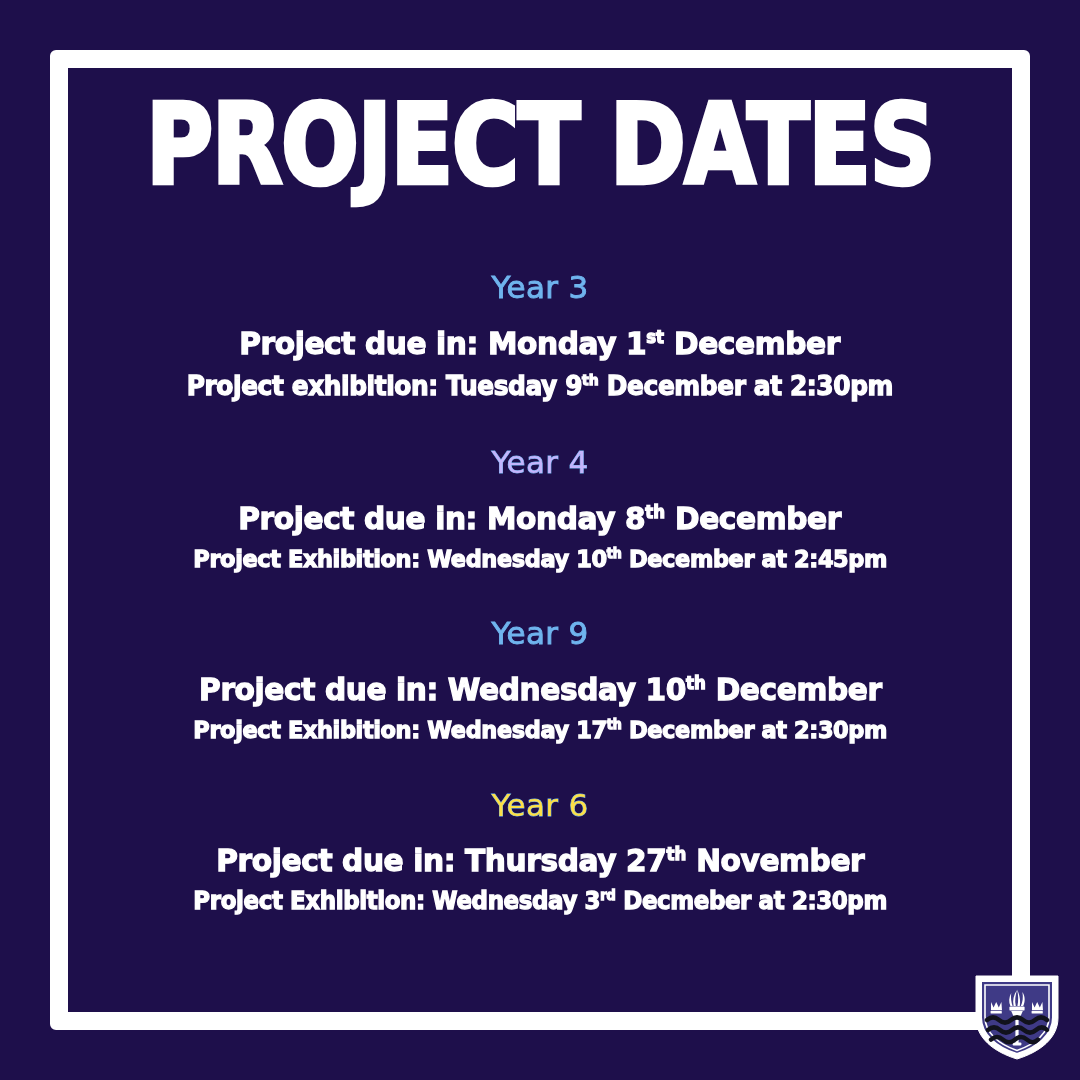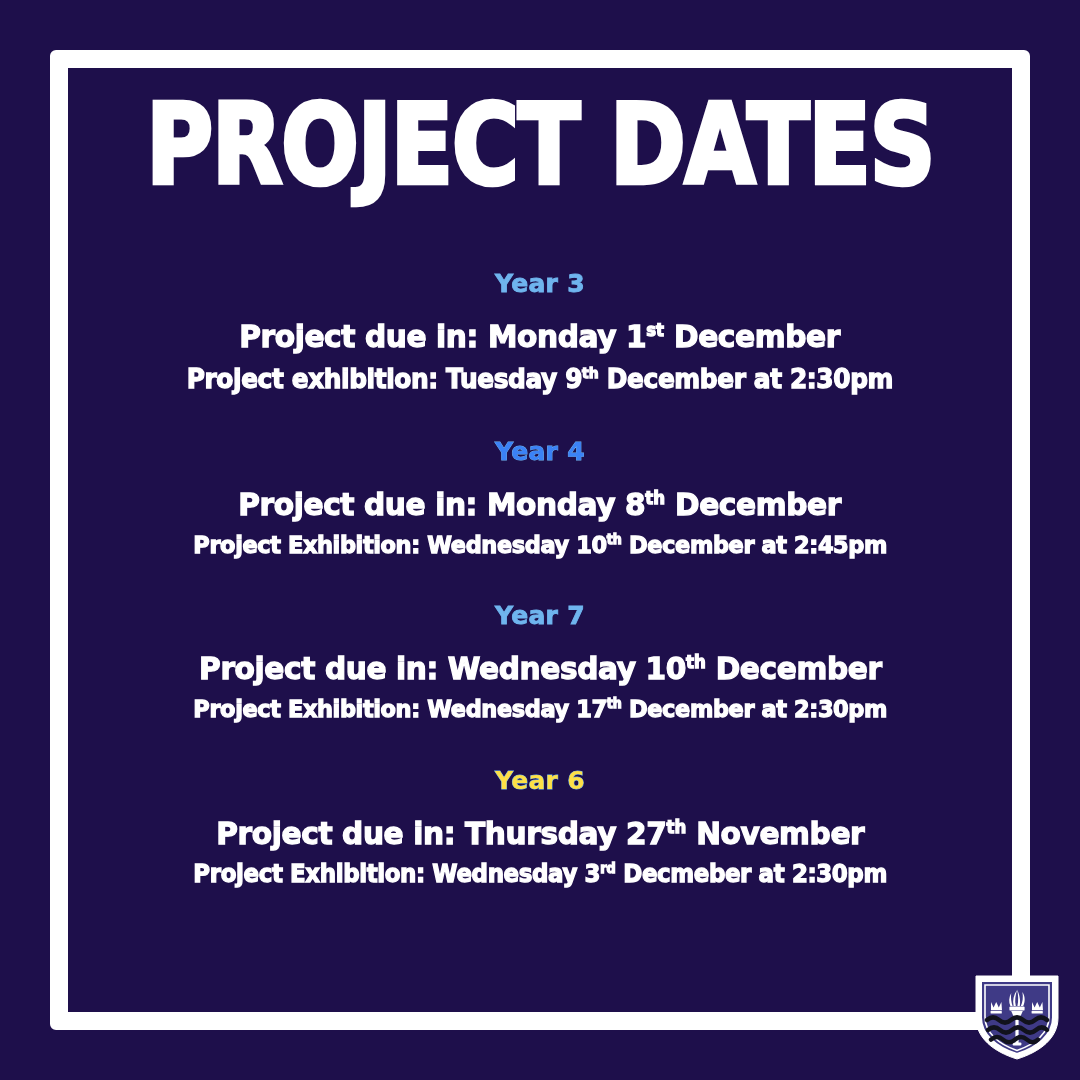--- a/index.html
+++ b/index.html
@@ -80,22 +80,22 @@
     width:100%;
     display:flex;
     flex-direction:column;
     align-items:center;
     margin-bottom:40px;
   }
   .year-block:last-child { margin-bottom:0; }
 
   .year-label {
     font-family:"DejaVu Sans", sans-serif;
-    font-weight:700;
-    font-size:25px;
+    font-weight:400;
+    font-size:31px;
     line-height:1.15;
     color:#6fb4ee;
     letter-spacing:0.3px;
     white-space:nowrap;
     -webkit-text-stroke:0.9px #6fb4ee;
     paint-order:stroke fill;
   }
 
   .year-line {
     font-family:"DejaVu Sans", sans-serif;
@@ -139,26 +139,26 @@
 
     <h1 id="title" style="color: rgb(255, 255, 255); -webkit-text-stroke: 4px rgb(255, 255, 255); font-size: 94px;">Project Dates</h1>
 
     <div id="blocks">
         <div class="year-block">
           <div class="year-label" style="color: rgb(111, 180, 238); -webkit-text-stroke: 0.9px rgb(111, 180, 238);">Year 3</div>
           <div class="year-line first" style="color: rgb(255, 255, 255); -webkit-text-stroke: 1.3px rgb(255, 255, 255);"><span>Project due in: Monday 1</span><sup>st</sup><span> December</span></div>
           <div class="year-line" style="color: rgb(255, 255, 255); -webkit-text-stroke: 1.3px rgb(255, 255, 255); font-size: 26px;"><span>Project exhibition: Tuesday 9</span><sup>th</sup><span> December at 2:30pm</span></div>
         </div>
         <div class="year-block">
-          <div class="year-label" style="color: #3b82f6; -webkit-text-stroke: 0.9px rgb(111, 180, 238);">Year 4</div>
+          <div class="year-label" style="color: #c4b5fd; -webkit-text-stroke: 0.9px rgb(111, 180, 238);">Year 4</div>
           <div class="year-line first" style="color: rgb(255, 255, 255); -webkit-text-stroke: 1.3px rgb(255, 255, 255);"><span>Project due in: Monday 8</span><sup>th</sup><span> December</span></div>
           <div class="year-line" style="color: rgb(255, 255, 255); -webkit-text-stroke: 1.3px rgb(255, 255, 255); font-size: 23.5px;"><span>Project Exhibition: Wednesday 10</span><sup>th</sup><span> December at 2:45pm</span></div>
         </div>
         <div class="year-block">
-          <div class="year-label" style="color: rgb(111, 180, 238); -webkit-text-stroke: 0.9px rgb(111, 180, 238);">Year 7</div>
+          <div class="year-label" style="color: rgb(111, 180, 238); -webkit-text-stroke: 0.9px rgb(111, 180, 238);">Year 9</div>
           <div class="year-line first" style="color: rgb(255, 255, 255); -webkit-text-stroke: 1.3px rgb(255, 255, 255);"><span>Project due in: Wednesday 10</span><sup>th</sup><span> December</span></div>
           <div class="year-line" style="color: rgb(255, 255, 255); -webkit-text-stroke: 1.3px rgb(255, 255, 255); font-size: 23.5px;"><span>Project Exhibition: Wednesday 17</span><sup>th</sup><span> December at 2:30pm</span></div>
         </div>
         <div class="year-block">
           <div class="year-label" style="color: #fde047; -webkit-text-stroke: 0.9px rgb(111, 180, 238);">Year 6</div>
           <div class="year-line first" style="color: rgb(255, 255, 255); -webkit-text-stroke: 1.3px rgb(255, 255, 255);"><span>Project due in: Thursday 27</span><sup>th</sup><span> November</span></div>
           <div class="year-line" style="color: rgb(255, 255, 255); -webkit-text-stroke: 1.3px rgb(255, 255, 255); font-size: 24px;"><span>Project Exhibition: Wednesday 3</span><sup>rd</sup><span> Decmeber at 2:30pm</span></div>
         </div>
       </div>
 

